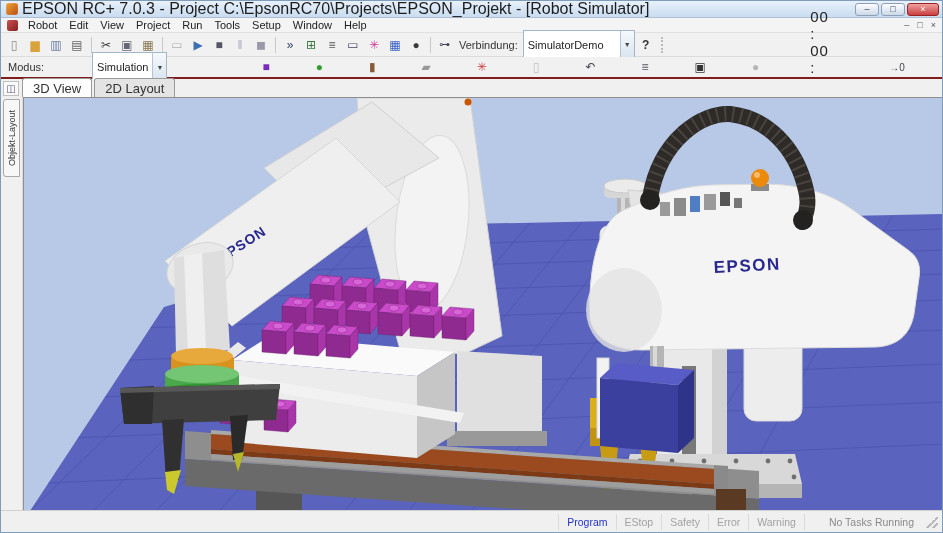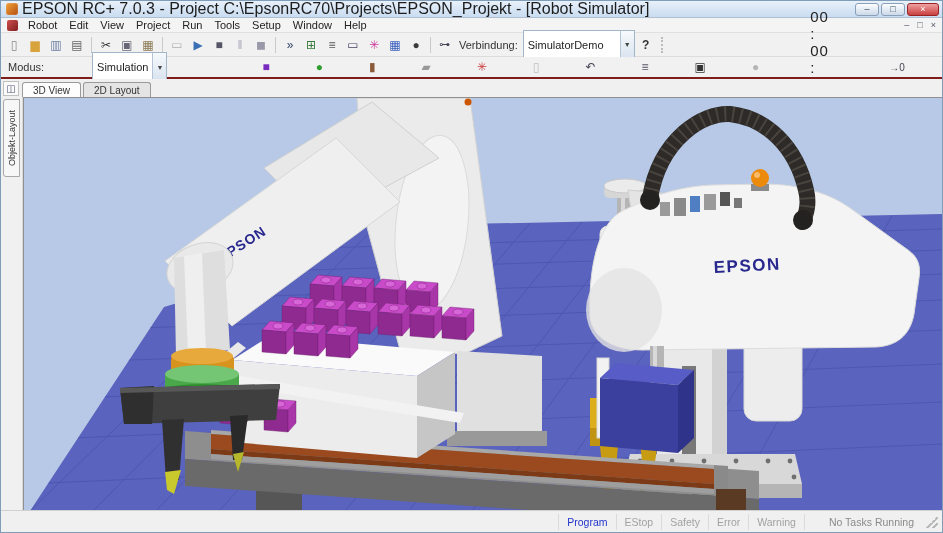--- a/index.html
+++ b/index.html
@@ -43,21 +43,21 @@
   .combo .cval{flex:1;padding:0 4px;white-space:nowrap;overflow:hidden;}
   .combo .carrow{width:14px;align-self:stretch;display:flex;align-items:center;justify-content:center;
     background:linear-gradient(#f6f9fc,#d8e3ef);border-left:1px solid #b5c4d6;font-size:7px;color:#444;}
   .timer{font-size:15px;color:#222;padding:0 6px;letter-spacing:1px;}
   .grip{width:4px;height:16px;border-left:2px dotted #bbb;margin-left:4px;}
   
   .tabrow{height:18px;flex:0 0 18px;background:#f0f0f0;display:flex;align-items:flex-end;padding:0 0 0 2px;}
   .paneicon{width:16px;height:15px;font-size:10px;color:#557;display:flex;align-items:center;
     justify-content:center;border:1px solid #c0c0c0;background:#fafafa;margin:0 3px 1px 0;}
   .tab{padding:2px 10px 1px;border:1px solid #9a9a9a;border-bottom:none;border-radius:3px 3px 0 0;
-    background:#e4e4e4;margin-right:2px;font-size:10px;color:#333;}
+    background:#e4e4e4;margin-right:2px;font-size:13px;color:#333;}
   .tab.active{background:#fdfdfd;position:relative;top:1px;padding-bottom:2px;}
   
   .main{flex:1;display:flex;min-height:0;}
   .leftstrip{width:22px;flex:0 0 22px;background:#f0f0f0;border-right:1px solid #dadada;position:relative;}
   .vtab{position:absolute;top:2px;left:2px;width:17px;height:78px;border:1px solid #a8a8a8;
     border-radius:3px 0 0 3px;background:#f7f7f7;display:flex;align-items:center;justify-content:center;}
   .vtab span{writing-mode:vertical-rl;transform:rotate(180deg);font-size:9px;color:#333;white-space:nowrap;}
   .viewport{flex:1;position:relative;border-top:1px solid #8f8f8f;border-left:1px solid #8f8f8f;
     background:#b7c9e6;overflow:hidden;}
   .viewport svg{display:block;}

